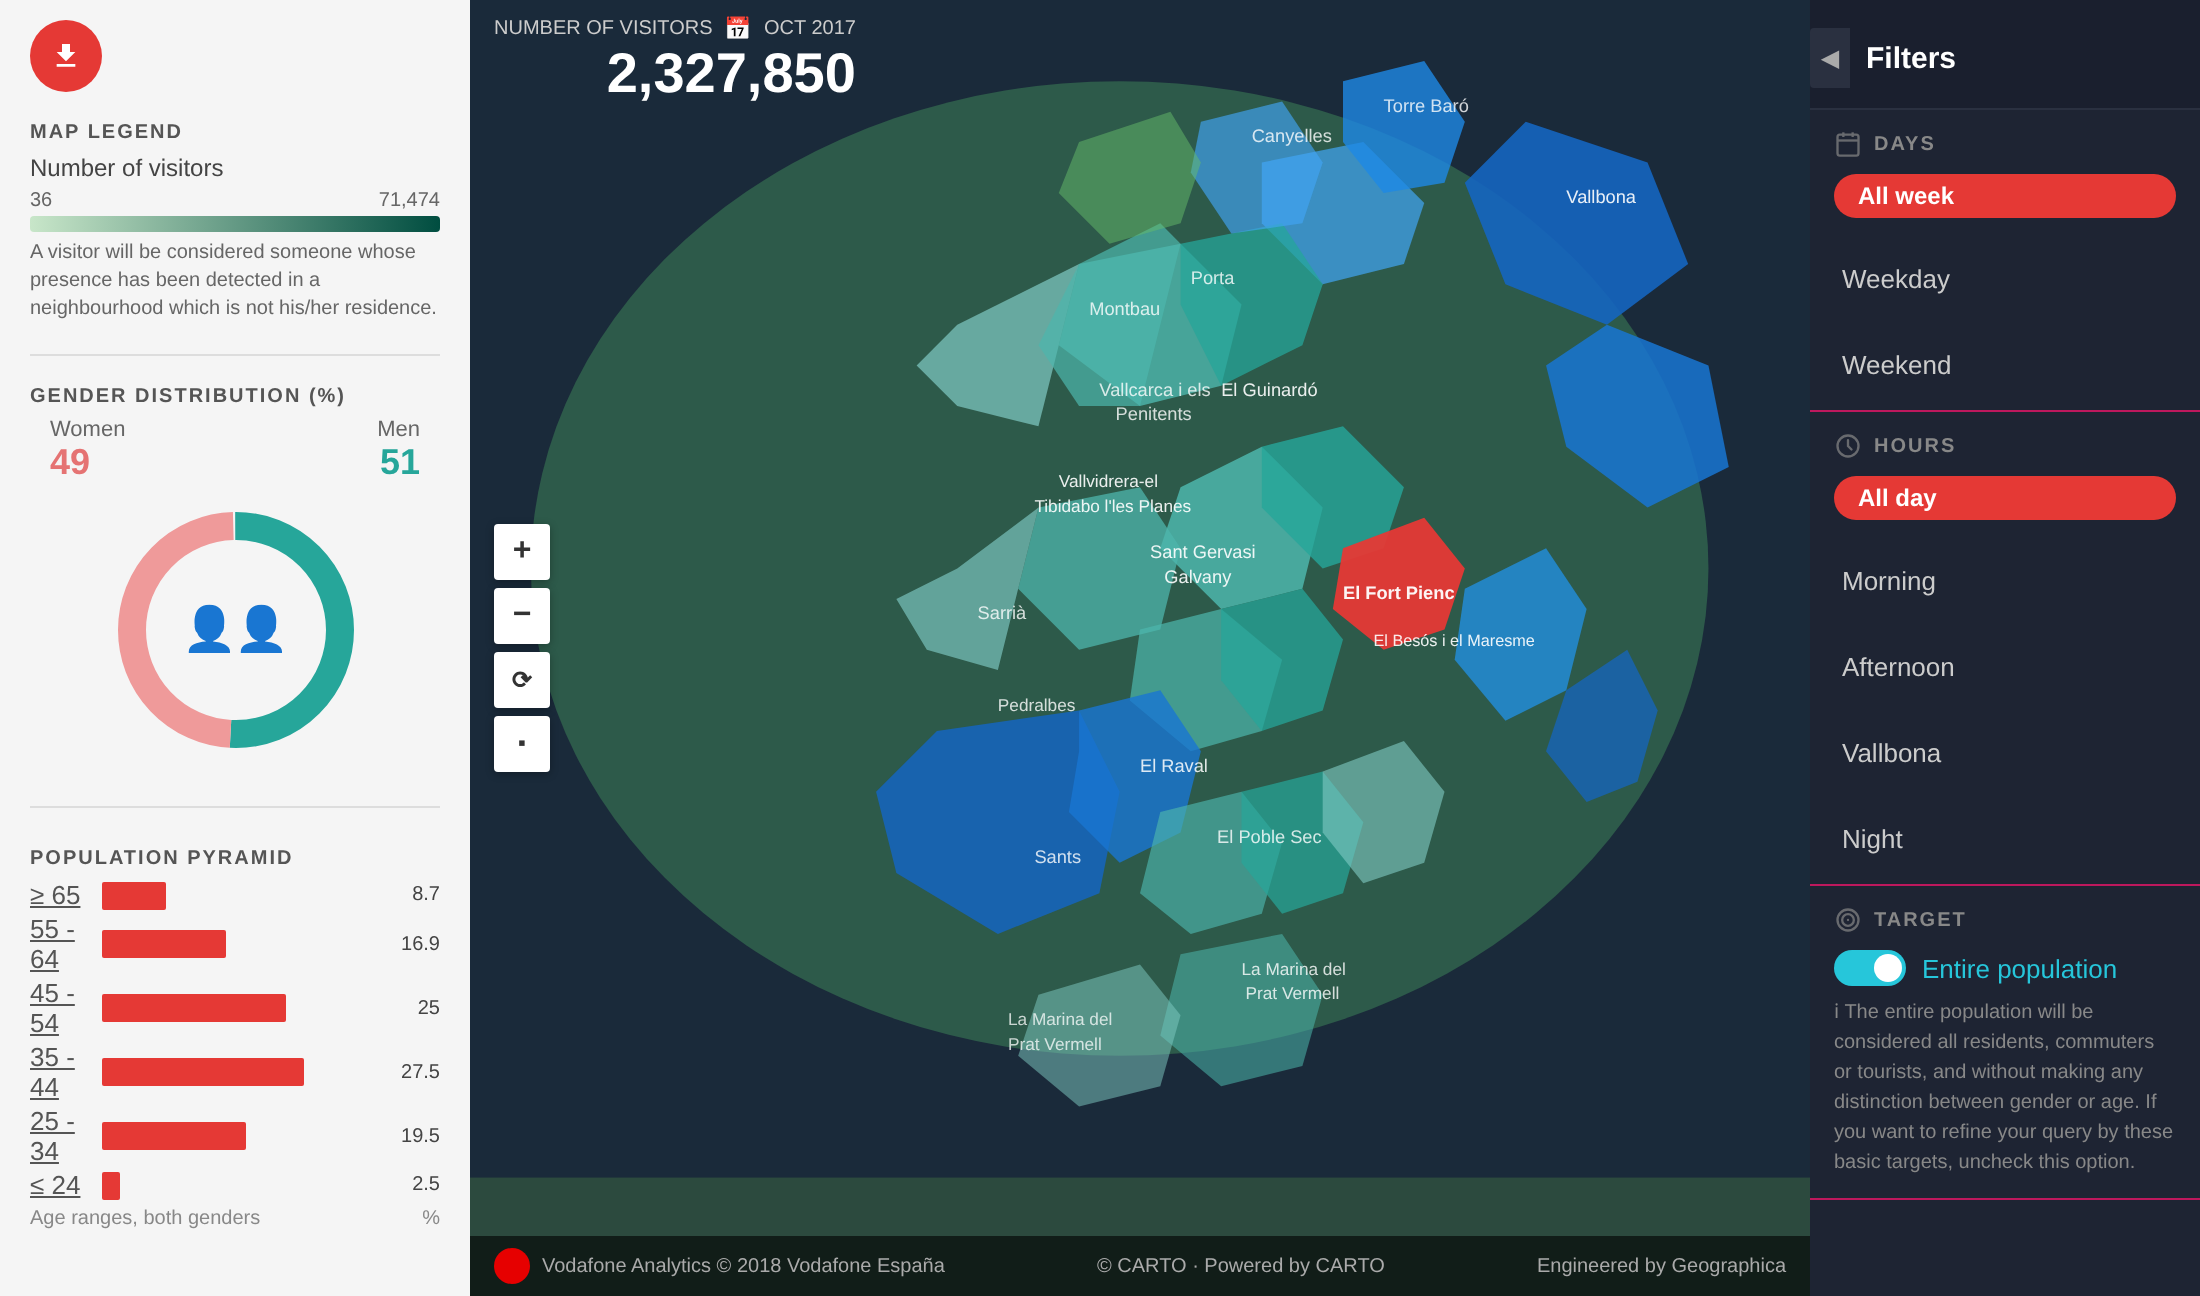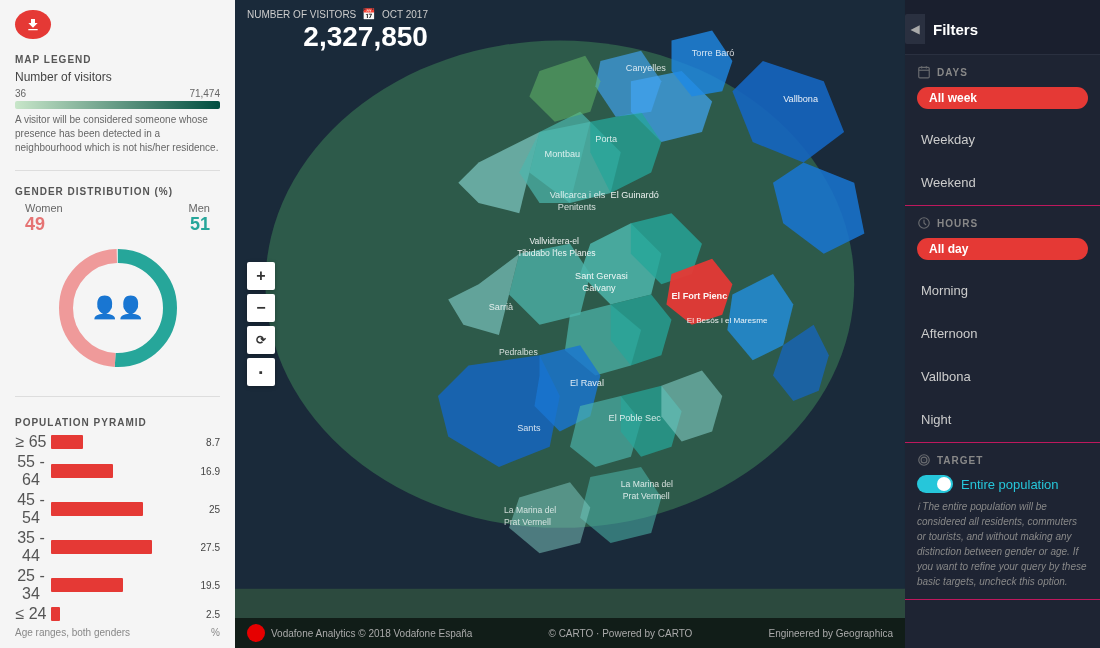--- a/index.html
+++ b/index.html
@@ -63,21 +63,21 @@
     .gender-number-women { font-size: 18px; color: #e57373; font-weight: 700; }
     .gender-number-men { font-size: 18px; color: #26a69a; font-weight: 700; text-align: center; }
 
     
     .pyramid-section { margin-top: 5px; }
     .pyramid-row {
       display: flex; align-items: center; gap: 4px;
       margin-bottom: 2px;
       font-size: 10px; color: #555;
     }
-    .pyramid-label { width: 32px; text-align: center; font-size: 16px; }
+    .pyramid-label { width: 32px; text-align: left; font-size: 13px; text-decoration: underline; }
     .pyramid-bar-wrap {
       flex: 1; display: flex; align-items: center;
     }
     .pyramid-bar {
       height: 14px;
       background: #e53935;
       border-radius: 1px;
     }
     .pyramid-value { width: 28px; text-align: right; font-size: 10px; color: #444; }
     .pyramid-footer {
@@ -206,21 +206,21 @@
       cursor: pointer;
     }
     .toggle::after {
       content: '';
       position: absolute;
       right: 2px; top: 2px;
       width: 14px; height: 14px;
       background: white; border-radius: 50%;
     }
     .toggle-label { font-size: 13px; color: #26c6da; }
-    .target-desc { font-size: 10px; color: #888; line-height: 1.5; font-style: italic; }
+    .target-desc { font-size: 10px; color: #888; line-height: 1.5; }
     .target-desc .info-icon { color: #888; }
   </style>
 </head>
 <body>
 
 <div class="left-panel">
 
   <div class="download-btn">
     <svg width="16" height="16" viewBox="0 0 24 24">
         <path d="M19 9h-4V3H9v6H5l7 7 7-7zM5 18v2h14v-2H5z"></path>

